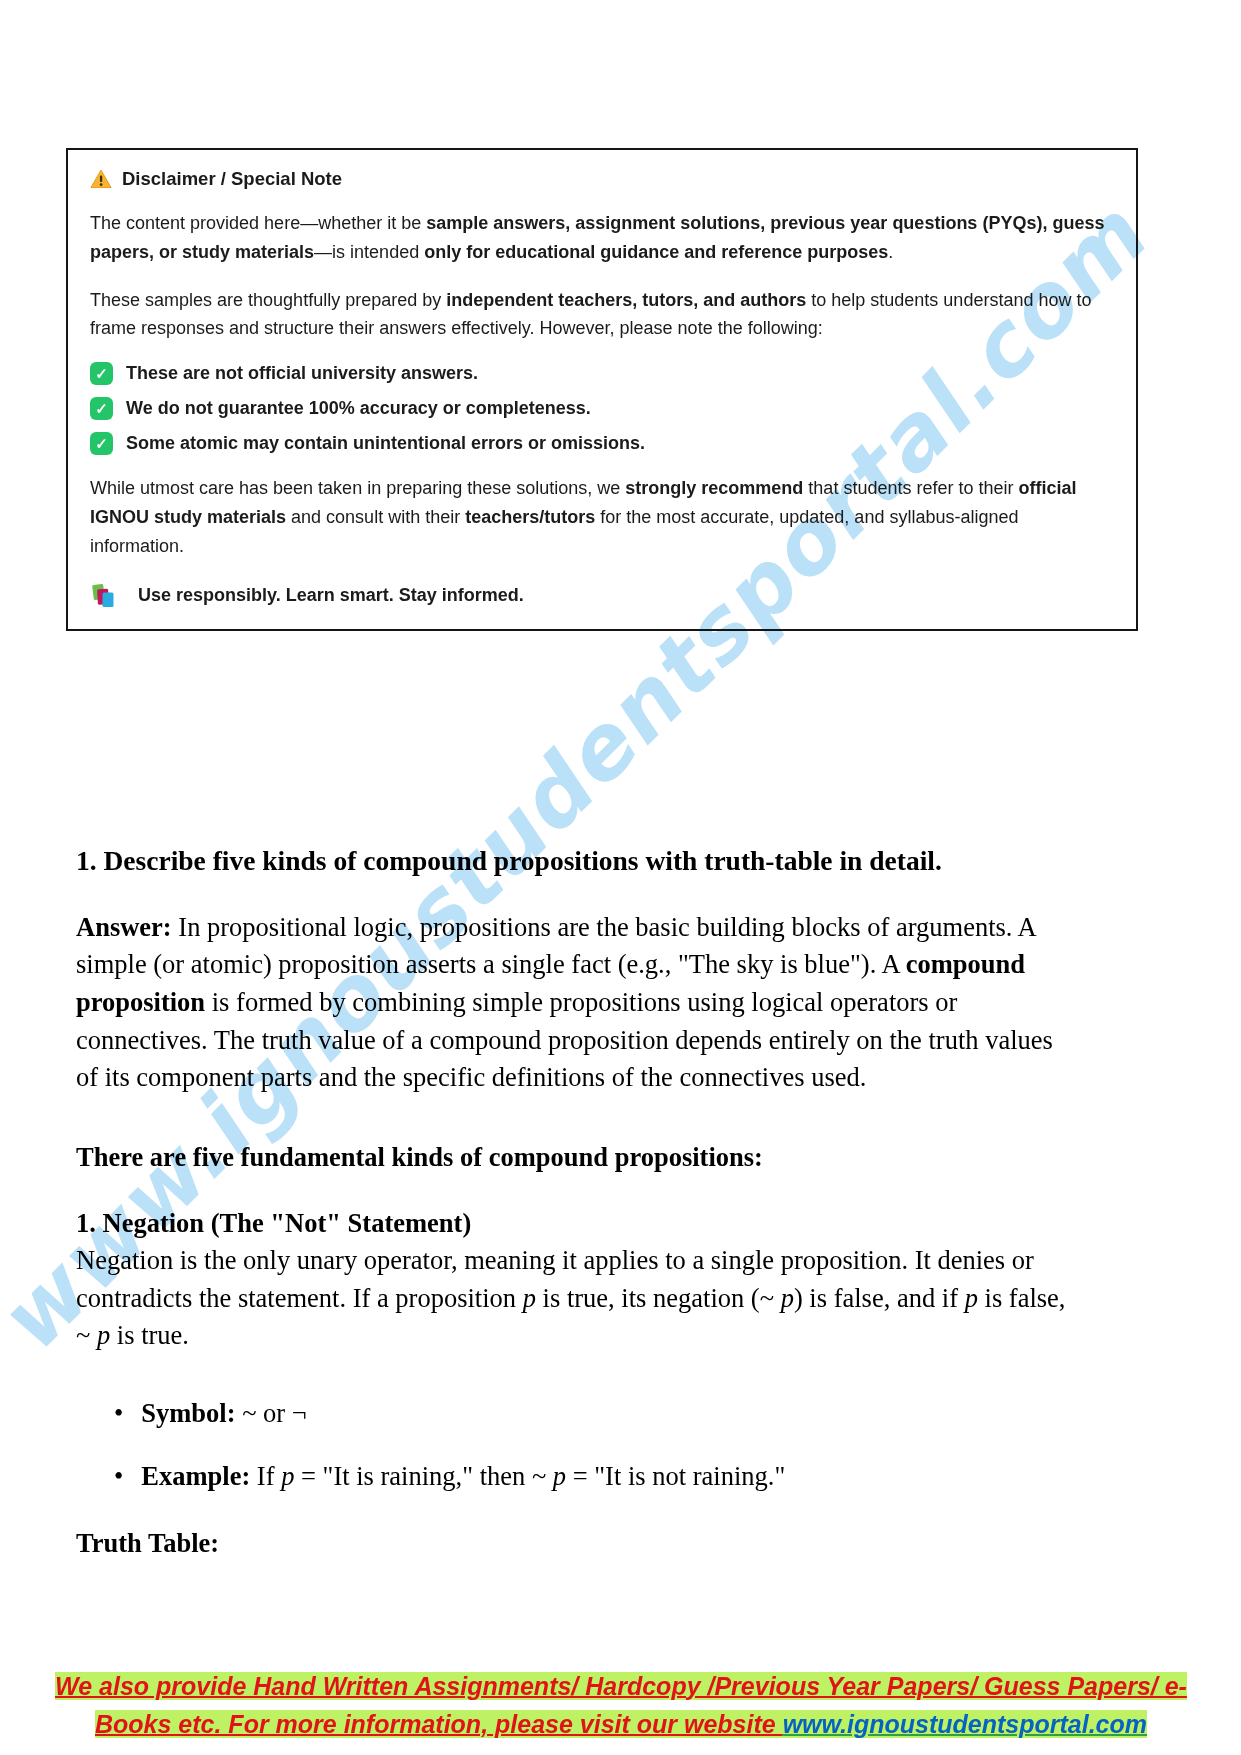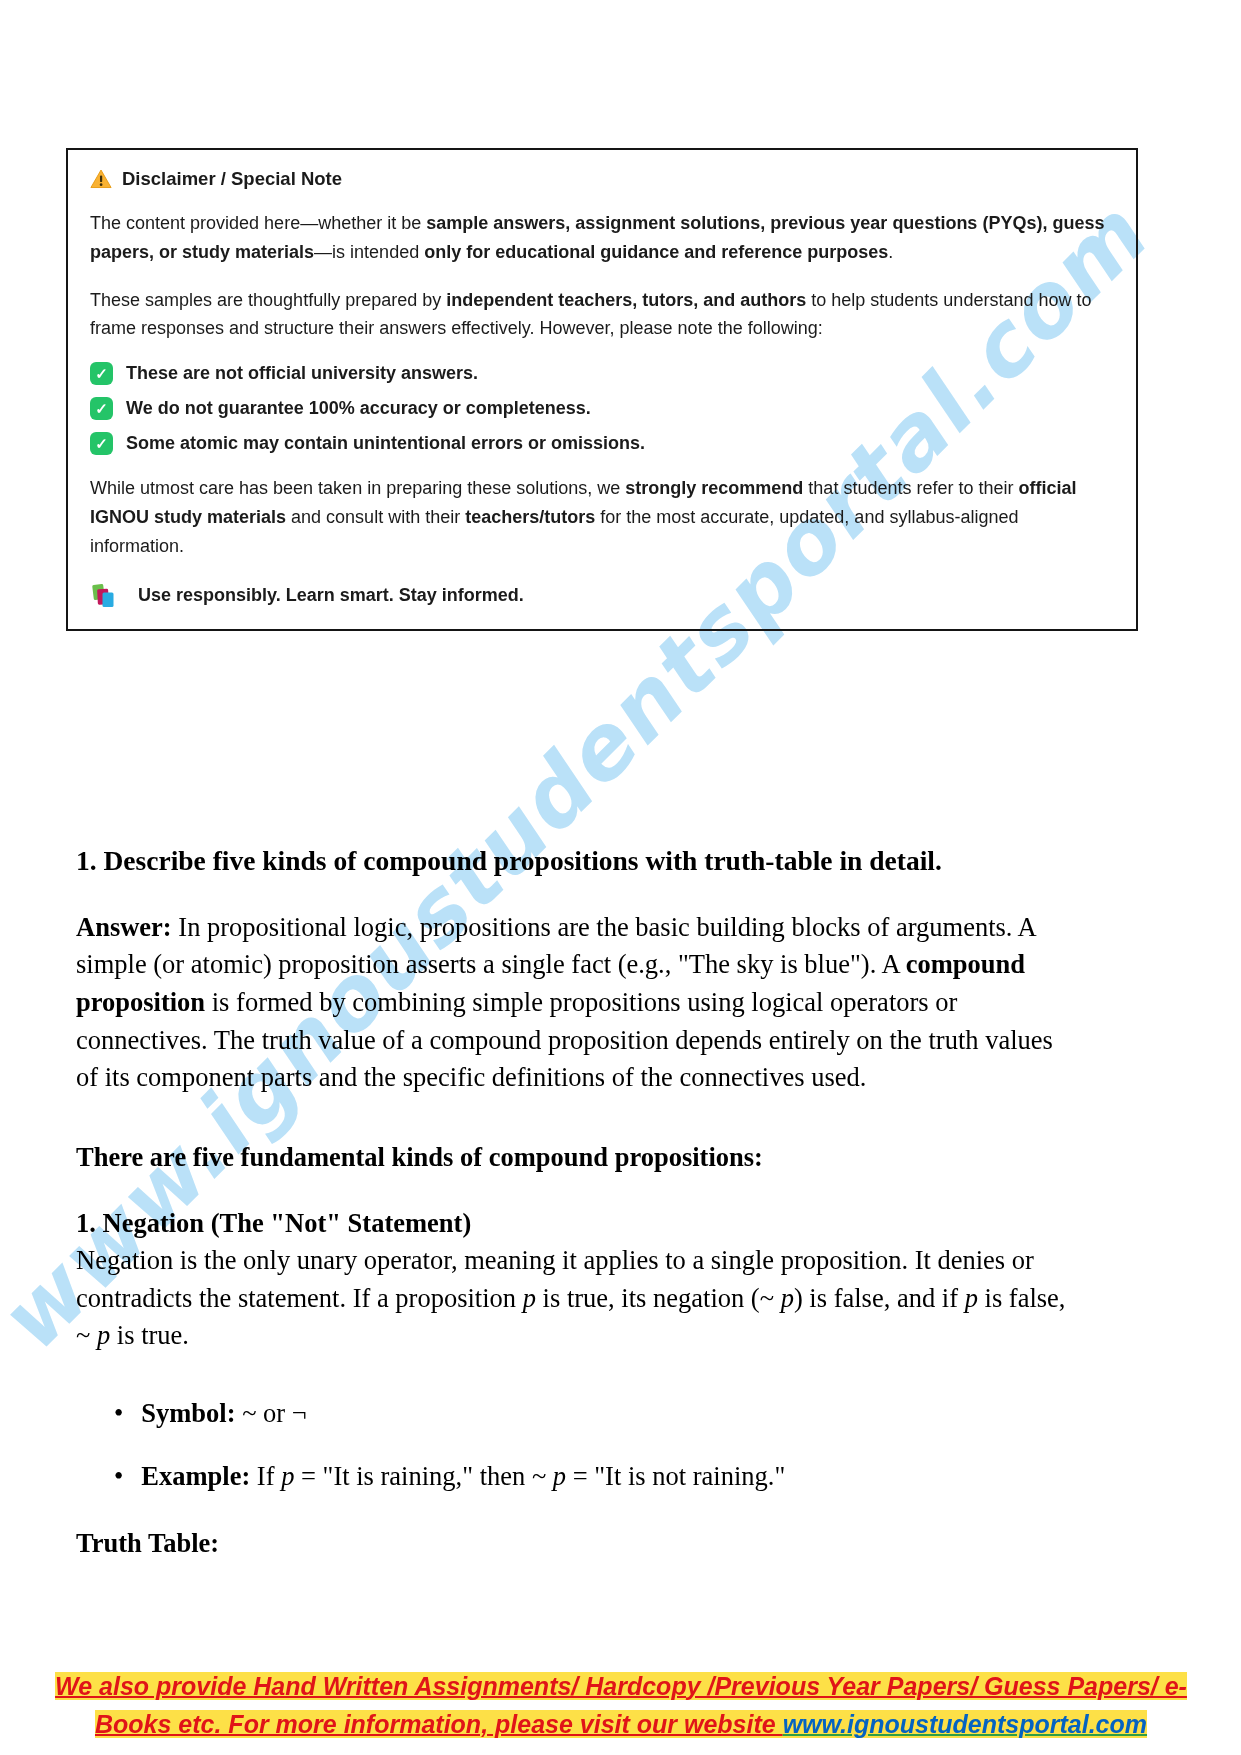--- a/index.html
+++ b/index.html
@@ -116,18 +116,18 @@
       <li>
         <span class="bullet-dot">•</span>
         <span><span class="b">Example:</span><span> If </span><span class="i">p</span><span> = "It is raining," then ~ </span><span class="i">p</span><span> = "It is not raining."</span></span>
       </li>
     </ul>
 
     <p class="truth-label">Truth Table:</p>
   </div>
 
   <div class="footer">
-    <span class="hl" style="background: #fde047;">
+    <span class="hl" style="background: #bef264;">
       <span class="red-text" style="color: rgb(224, 20, 24); text-decoration-color: rgb(224, 20, 24);">We also provide Hand Written Assignments/ Hardcopy /Previous Year Papers/ Guess Papers/ e-Books etc. For more information, please visit our website </span><a class="site-link" style="color: rgb(5, 99, 193);">www.ignoustudentsportal.com</a>
     </span>
   </div>
 
 </div>
 
 </body></html>

